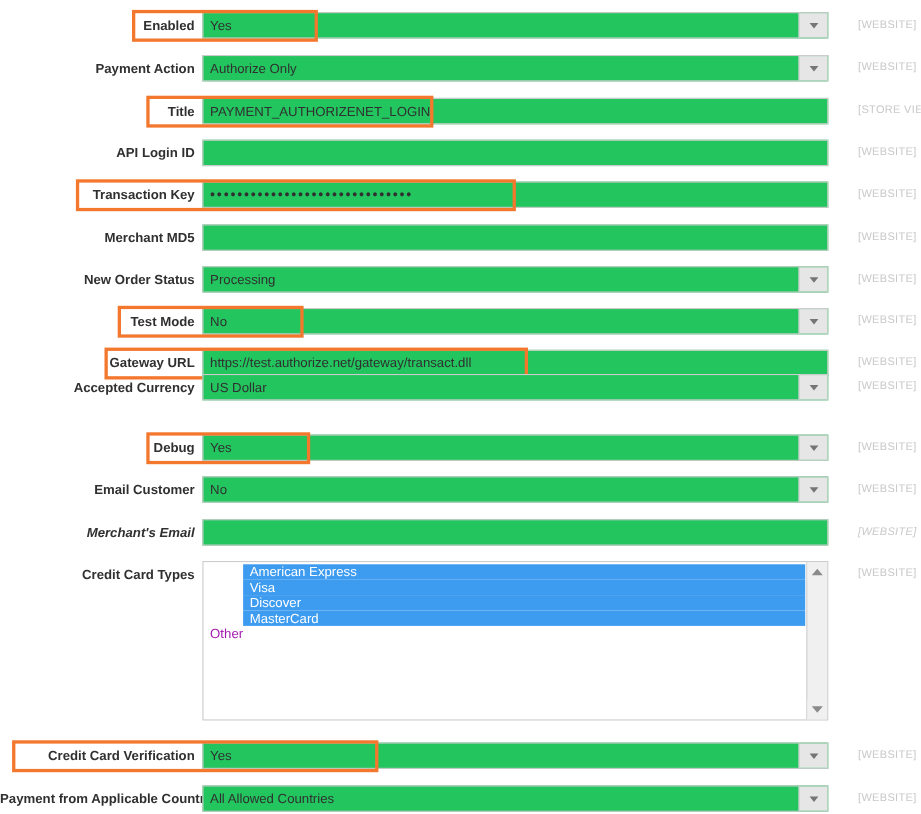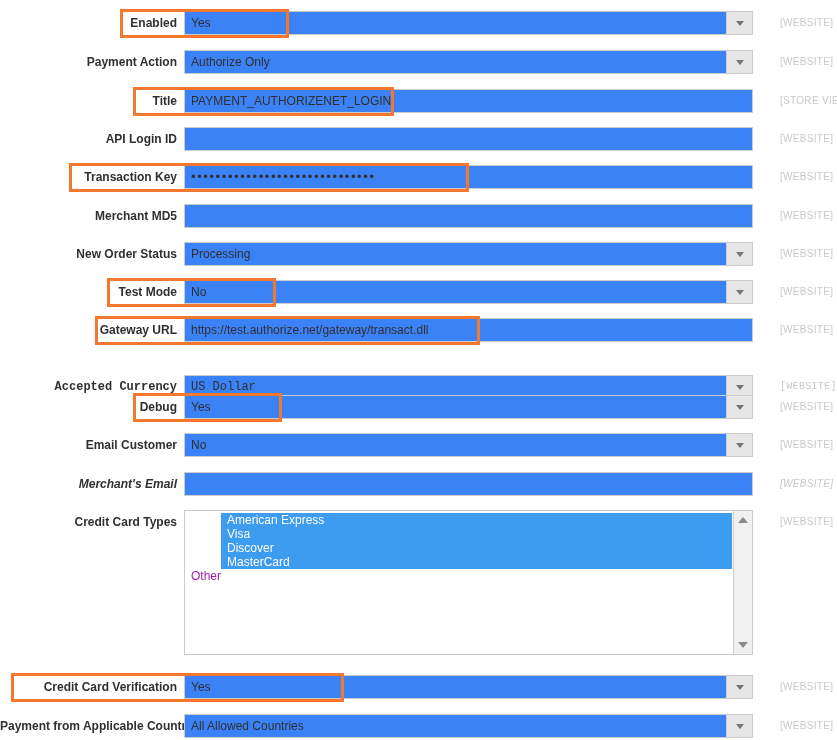--- a/index.html
+++ b/index.html
@@ -29,21 +29,21 @@
     overflow:visible;
   }
 
   .ctl{
     position:absolute;
     left:184px;
     width:569px;
     height:24px;
     box-sizing:border-box;
     border:1px solid #cccccc;
-    background:#3b82f6;
+    background:#22c55e;
   }
   .ctl .val{
     position:absolute;
     left:6px;top:0;
     line-height:22px;
     height:22px;
     font-size:12px;
     color:#303030;
     white-space:nowrap;
   }
@@ -231,21 +231,21 @@
     </div>
     <div class="hl" style="left: 107.4px; top: 278px; width: 168.6px; height: 29px;"></div>
     <div class="row" style="top: 318px;">
       <div class="lbl">Gateway URL</div>
       <div class="ctl">
         <div class="val">https://test.authorize.net/gateway/transact.dll</div>
       </div>
       <div class="scope">[WEBSITE]</div>
     </div>
     <div class="hl" style="left: 94.6px; top: 316px; width: 385.4px; height: 29px;"></div>
-    <div class="row" style="top: 375px; font-family: Liberation Mono, monospace;">
+    <div class="row" style="top: 340px;">
       <div class="lbl">Accepted Currency</div>
       <div class="ctl sel">
         <div class="val">US Dollar</div>
         <div class="arrow-btn">
           <div class="tri"></div>
         </div>
       </div>
       <div class="scope">[WEBSITE]</div>
     </div>
     <div class="row" style="top: 395px;">

